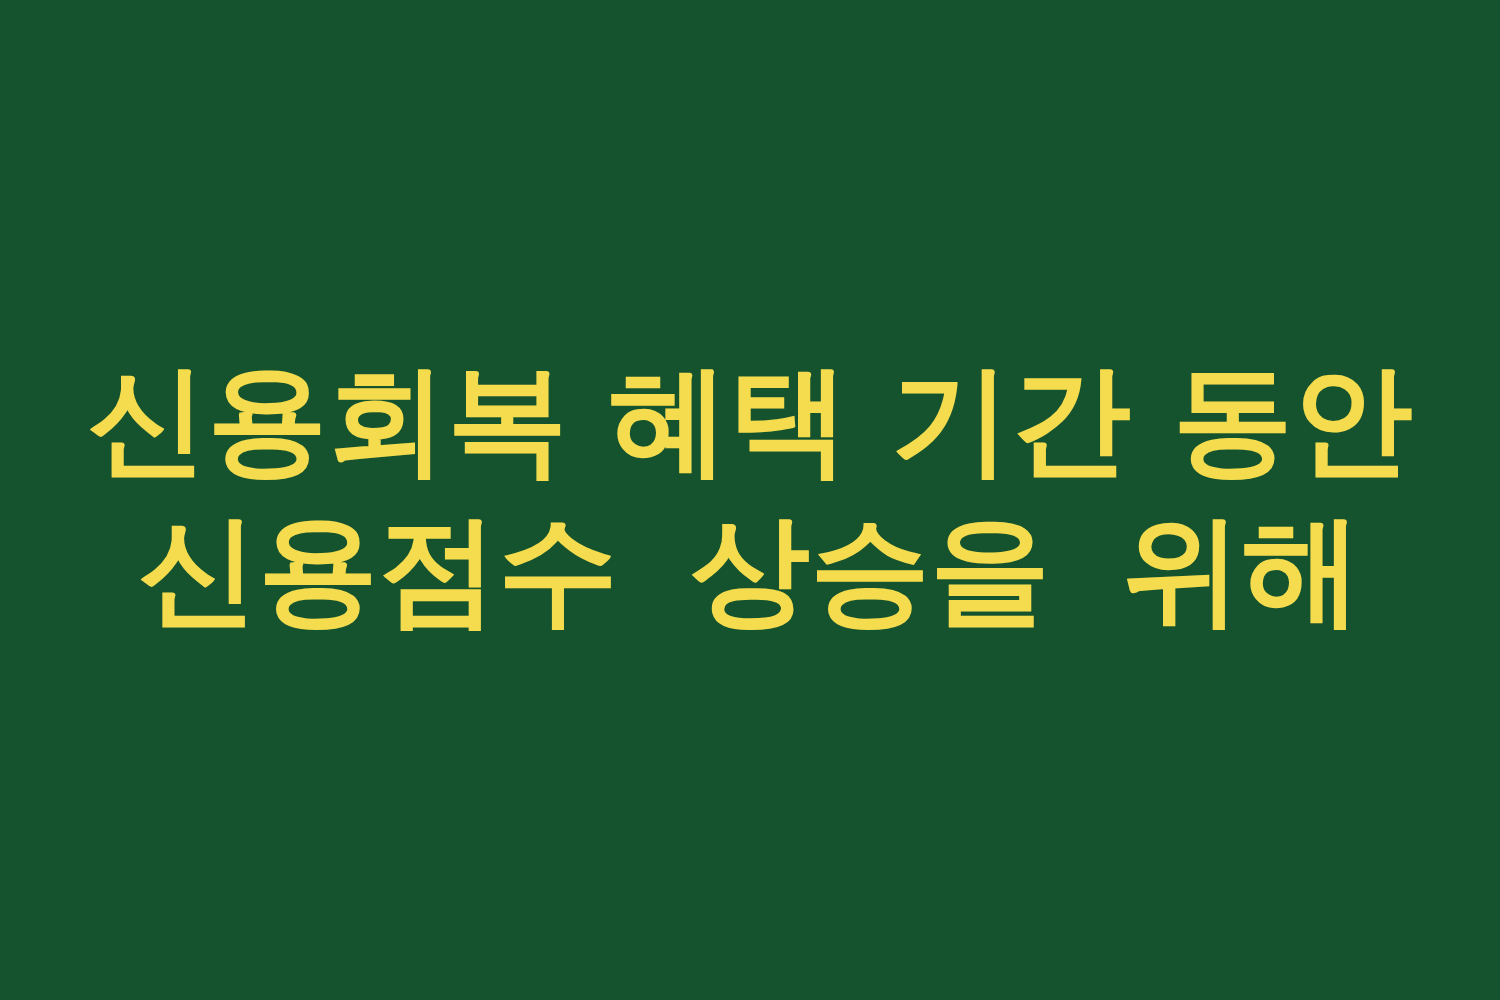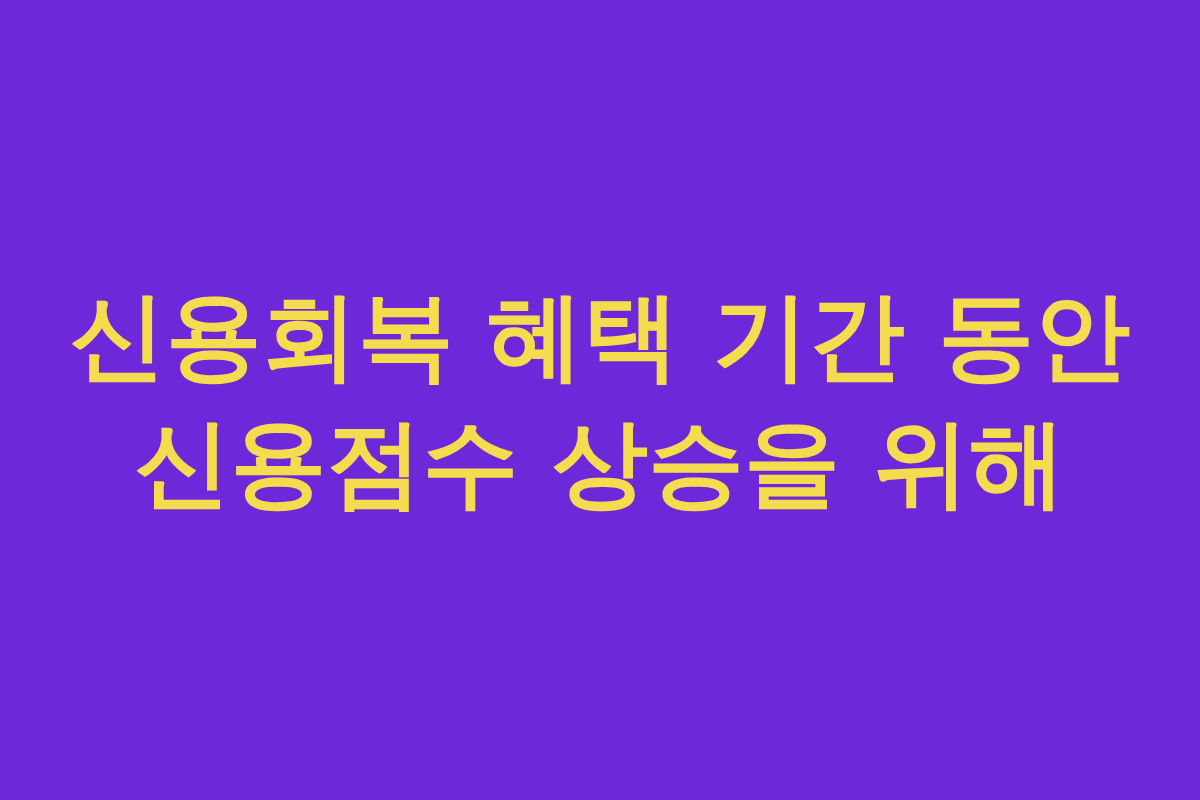--- a/index.html
+++ b/index.html
@@ -41,27 +41,27 @@
     text-rendering: optimizeLegibility;
   }
 
   #headline .line {
     display: block;
     white-space: nowrap;
   }
 
   
   #headline .line-1 { letter-spacing: 0px; }
-  #headline .line-2 { letter-spacing: 0px; }
+  #headline .line-2 { letter-spacing: 0px; font-family: Liberation Mono, monospace; }
   #headline .line-3 { letter-spacing: 0px; }
 </style>
 </head>
 <body>
 
-<div id="card" style="background: #6d28d9;">
+<div id="card" style="background: #14532d;">
 
   <h1 id="headline" style="color: rgb(245, 220, 78);">
 
     <span class="line line-1">신용회복 혜택 기간 동안</span>
 
     <span class="line line-2">신용점수 상승을 위해</span>
 
 
   </h1>
 

